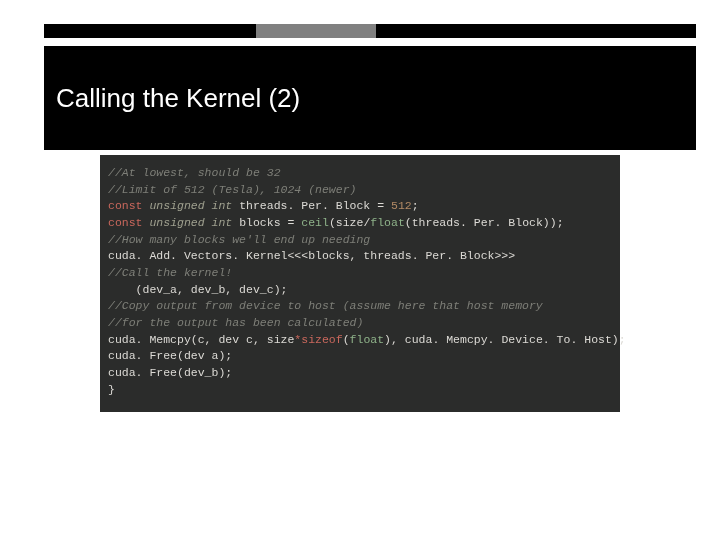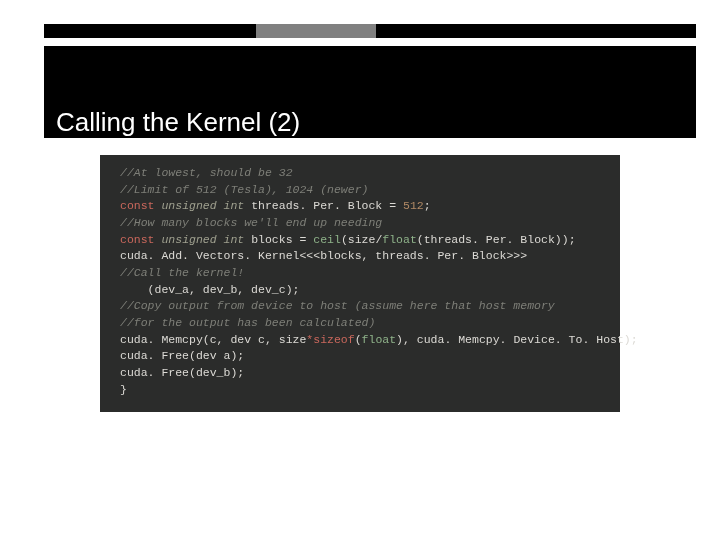--- a/index.html
+++ b/index.html
@@ -29,44 +29,44 @@
   }
   .seg-black1 { background: #000; flex: 0 0 212px; }
   .seg-gray  { background: #808080; flex: 0 0 120px; }
   .seg-black2 { background: #000; flex: 1 1 auto; }
 
   .title-bar {
     position: absolute;
     top: 46px;
     left: 44px;
     right: 24px;
-    height: 92px;
+    height: 104px;
     background: #000;
     display: flex;
-    align-items: flex-end;
+    align-items: center;
     padding-left: 12px;
   }
   .title-text {
     color: #ffffff;
     font-size: 26px;
     font-weight: 400;
   }
   .code-box {
     position: absolute;
     top: 155px;
     left: 100px;
     width: 520px;
     background: #2b2c2b;
     padding: 10px 8px 14px 8px;
     font-family: "Consolas", "Menlo", "Courier New", monospace;
     font-size: 11.5px;
     line-height: 1.45;
     color: #dcdad5;
   }
-  .code-line { white-space: pre; margin-left: 12px; }
+  .code-line { white-space: pre; }
   .cmt { color: #7e7f78; font-style: italic; }
   .kw-const { color: #c9675c; text-align: center; }
   .type-em { color: #9fa08f; font-style: italic; }
   .num { color: #b28a65; font-family: Liberation Mono, monospace; }
   .fn-builtin { color: #8fb38a; }
   .op-star { color: #c9675c; }
   .sizeof { color: #c9675c; }
 </style>
 </head>
 <body>
@@ -81,22 +81,22 @@
 
   <div class="title-bar">
     <div class="title-text">Calling the Kernel (2)</div>
   </div>
 
   <div class="code-box">
     <div class="code-line"><span class="cmt">//At lowest, should be 32</span></div>
     <div class="code-line"><span class="cmt">//Limit of 512 (Tesla), 1024 (newer)</span></div>
     <div class="code-line"><span class="kw-const">const</span> <span class="type-em">unsigned int</span><span> threads. Per. Block = </span><span class="num">512</span><span>;</span></div>
     <div class="code-line"></div>
+    <div class="code-line"><span class="kw-const">const</span> <span class="type-em">unsigned int</span><span> blocks = </span><span class="fn-builtin">ceil</span><span>(size/</span><span class="fn-builtin">float</span><span>(threads. Per. Block));</span></div>
     <div class="code-line"><span class="cmt">//How many blocks we'll end up needing</span></div>
-    <div class="code-line"><span class="kw-const">const</span> <span class="type-em">unsigned int</span><span> blocks = </span><span class="fn-builtin">ceil</span><span>(size/</span><span class="fn-builtin">float</span><span>(threads. Per. Block));</span></div>
     <div class="code-line"></div>
     <div class="code-line">cuda. Add. Vectors. Kernel&lt;&lt;&lt;blocks, threads. Per. Block&gt;&gt;&gt;</div>
     <div class="code-line"><span class="cmt">//Call the kernel!</span></div>
     <div class="code-line">    (dev_a, dev_b, dev_c);</div>
     <div class="code-line"></div>
     <div class="code-line"><span class="cmt">//Copy output from device to host (assume here that host memory</span></div>
     <div class="code-line"><span class="cmt">//for the output has been calculated)</span></div>
     <div class="code-line"></div>
     <div class="code-line"><span>cuda. Memcpy(c, dev c, size</span><span class="op-star">*</span><span class="sizeof">sizeof</span><span>(</span><span class="fn-builtin">float</span><span>), cuda. Memcpy. Device. To. Host);</span></div>
     <div class="code-line"></div>

